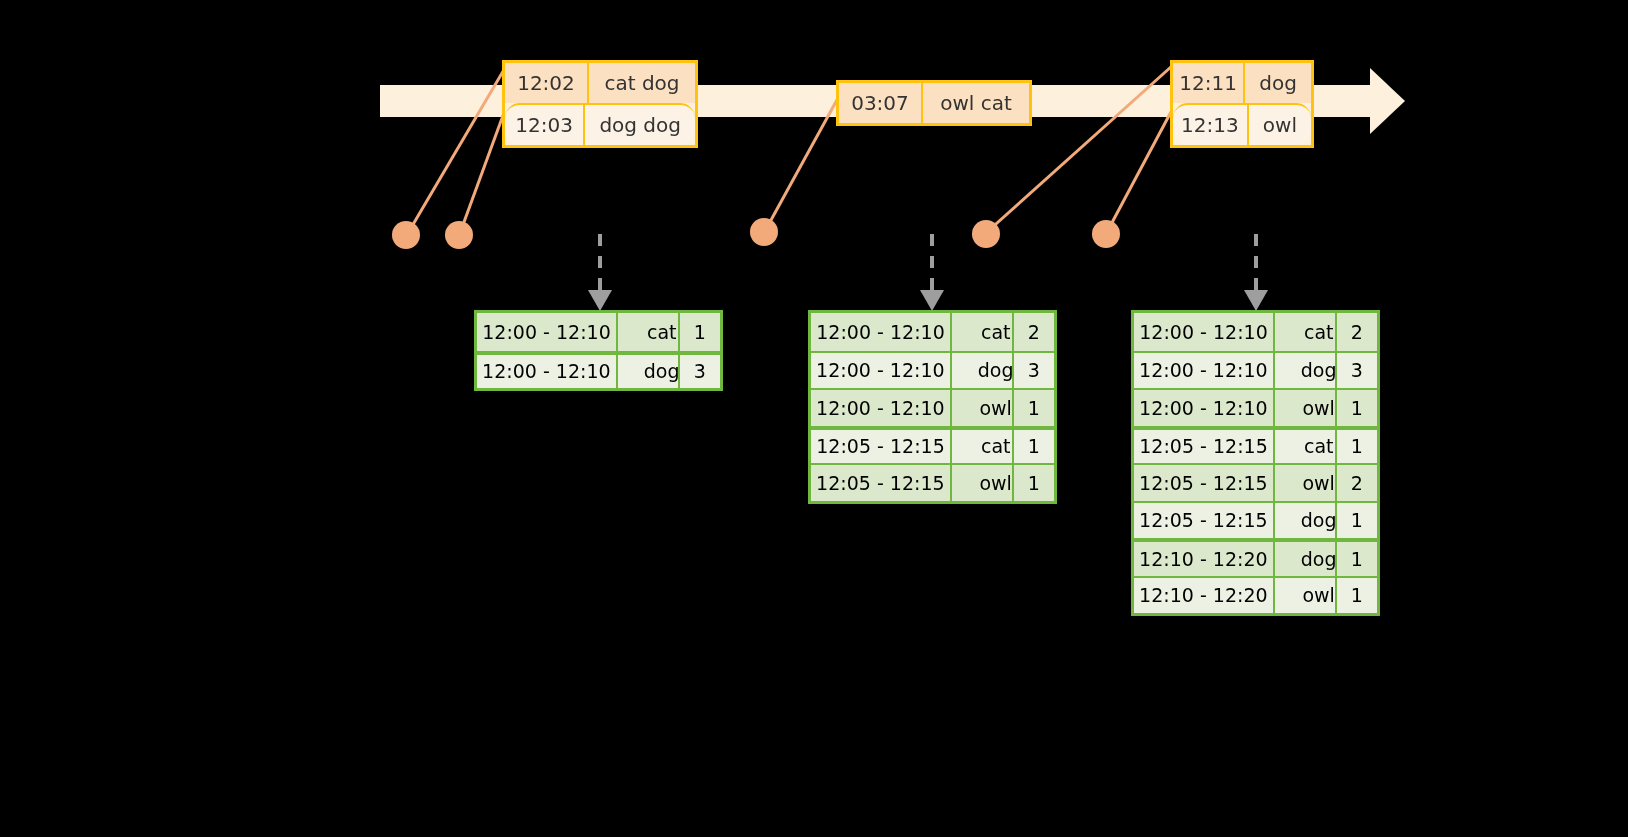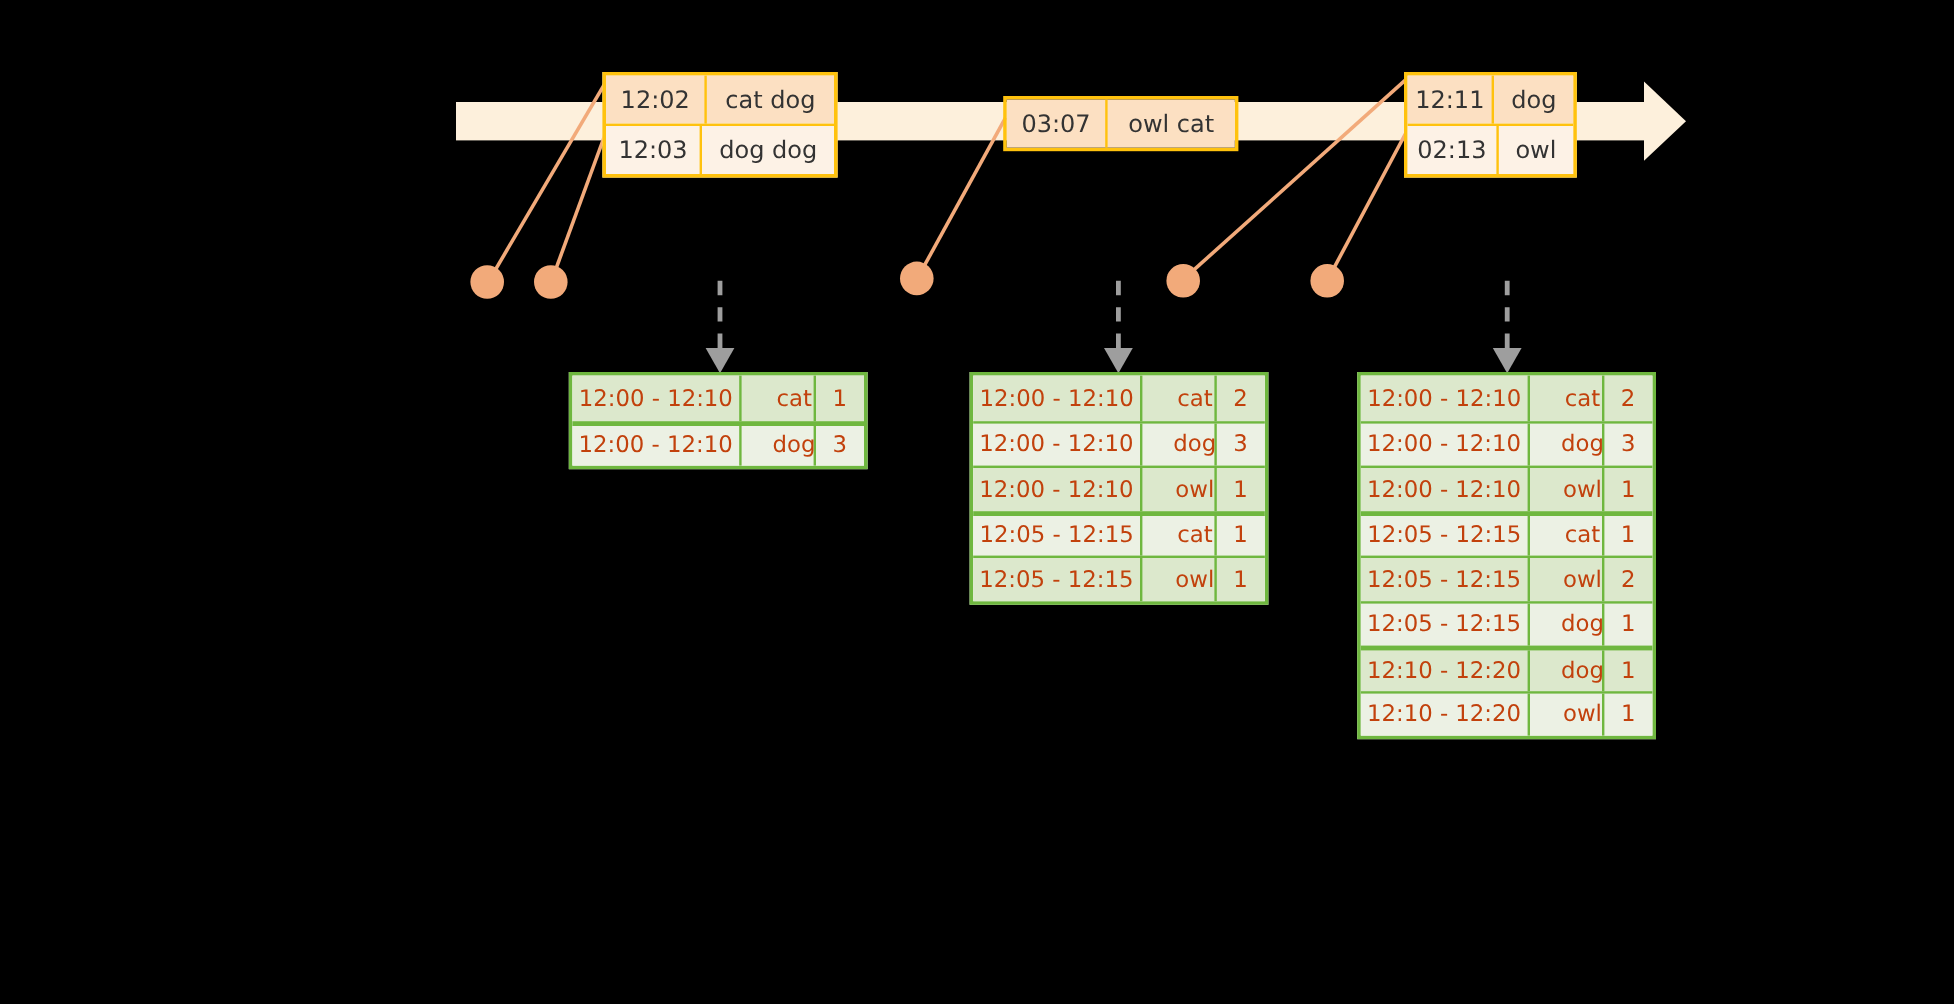--- a/index.html
+++ b/index.html
@@ -38,21 +38,21 @@
   }
   .event-row {
     display: flex;
     align-items: stretch;
     height: 40px;
   }
   .event-row + .event-row {
     border-top: 2px solid #FFC20E;
   }
   .event-row.shade-a { background: #FCE0C2; }
-  .event-row.shade-b { background: #FDF2E6; }
+  .event-row.shade-b { background: #FDF2E6; border-radius: 15px; }
   .event-cell {
     display: flex;
     align-items: center;
     justify-content: center;
     font-size: 20px;
     color: #333333;
     white-space: nowrap;
     box-sizing: border-box;
   }
   .event-cell.time {
@@ -80,21 +80,21 @@
   .res-row.tint-a { background: #DCE8CC; }
   .res-row.tint-b { background: #ECF1E4; }
   .res-row + .res-row { border-top: 2px solid #6FB73F; }
   .res-row.group-start + .res-row,
   .res-row.group-end + .res-row { border-top: 4px solid #6FB73F; }
   .res-cell {
     display: flex;
     align-items: center;
     justify-content: center;
     font-size: 19px;
-    color: #c2410c;
+    color: #000000;
     white-space: nowrap;
     box-sizing: border-box;
   }
   .res-cell.window {
     width: 143px;
     border-right: 2px solid #6FB73F;
   }
   .res-cell.key {
     width: 62px;
     border-right: 2px solid #6FB73F;
@@ -161,21 +161,21 @@
       <div class="event-cell payload">owl cat</div>
     </div>
   </div>
 
   <div class="event-box" style="left:1170px; top:60px; width:144px;">
     <div class="event-row shade-a">
       <div class="event-cell time">12:11</div>
       <div class="event-cell payload">dog</div>
     </div>
     <div class="event-row shade-b">
-      <div class="event-cell time">02:13</div>
+      <div class="event-cell time">12:13</div>
       <div class="event-cell payload">owl</div>
     </div>
   </div>
 
   <div class="result-table" style="left:474px; top:310px; width:249px;">
     <div class="res-row tint-a group-end">
       <div class="res-cell window">12:00 - 12:10</div>
       <div class="res-cell key">cat</div>
       <div class="res-cell count">1</div>
     </div>

